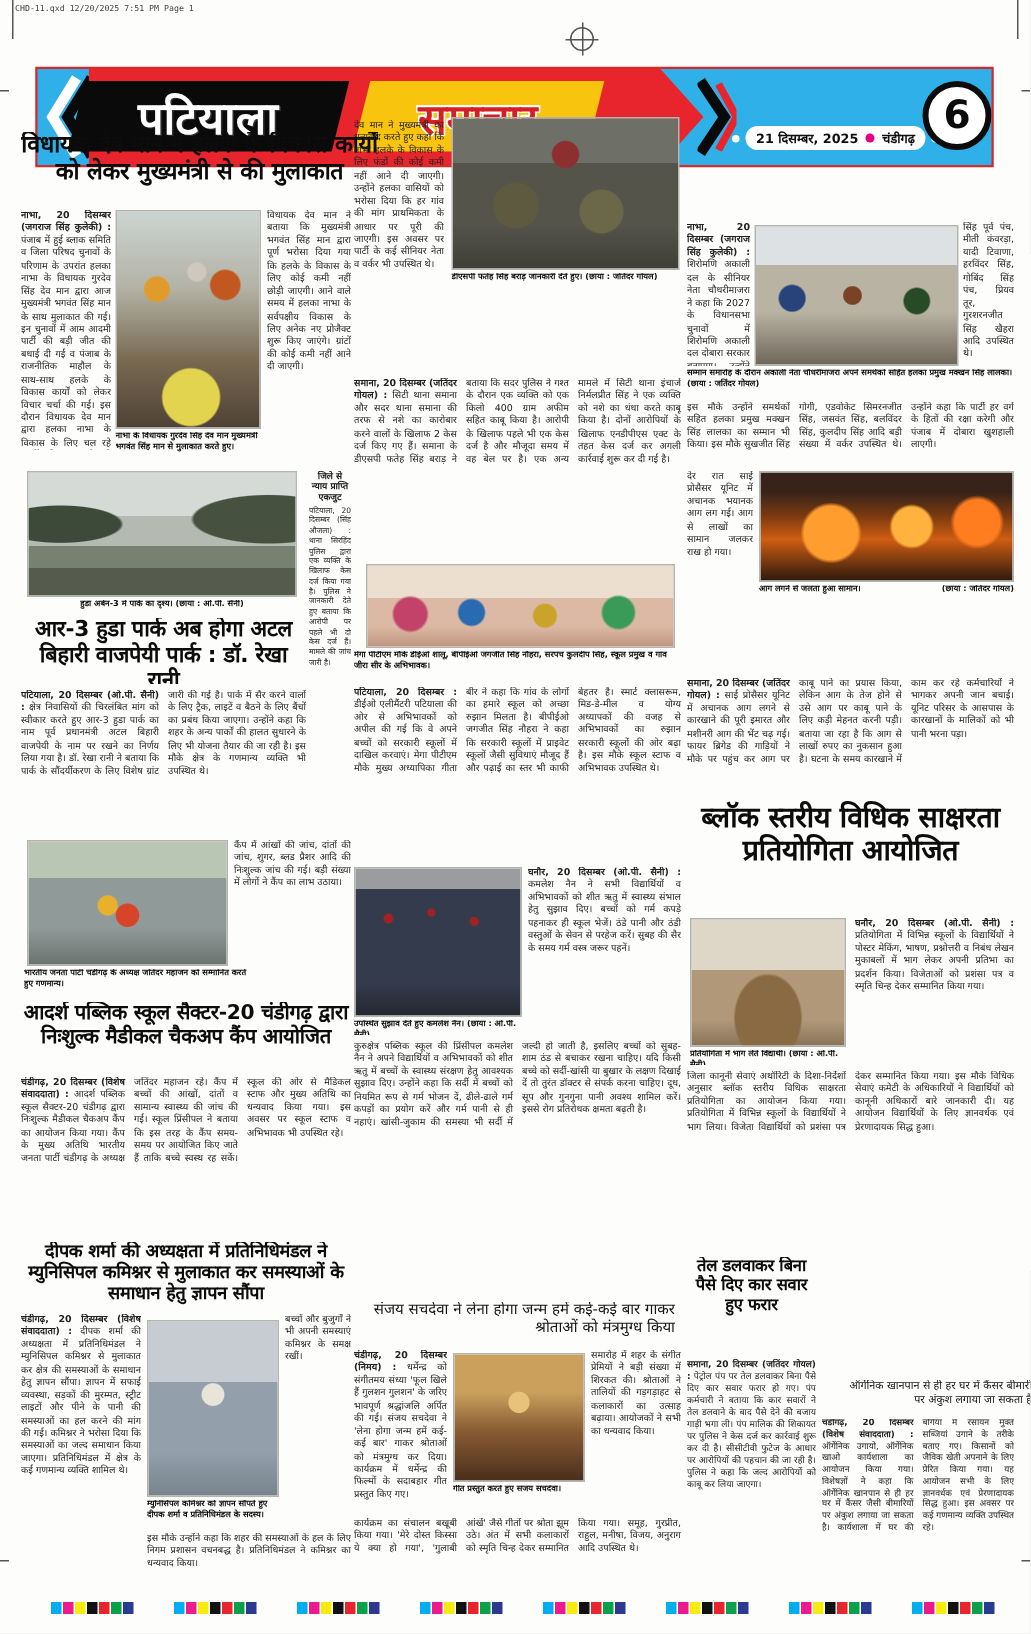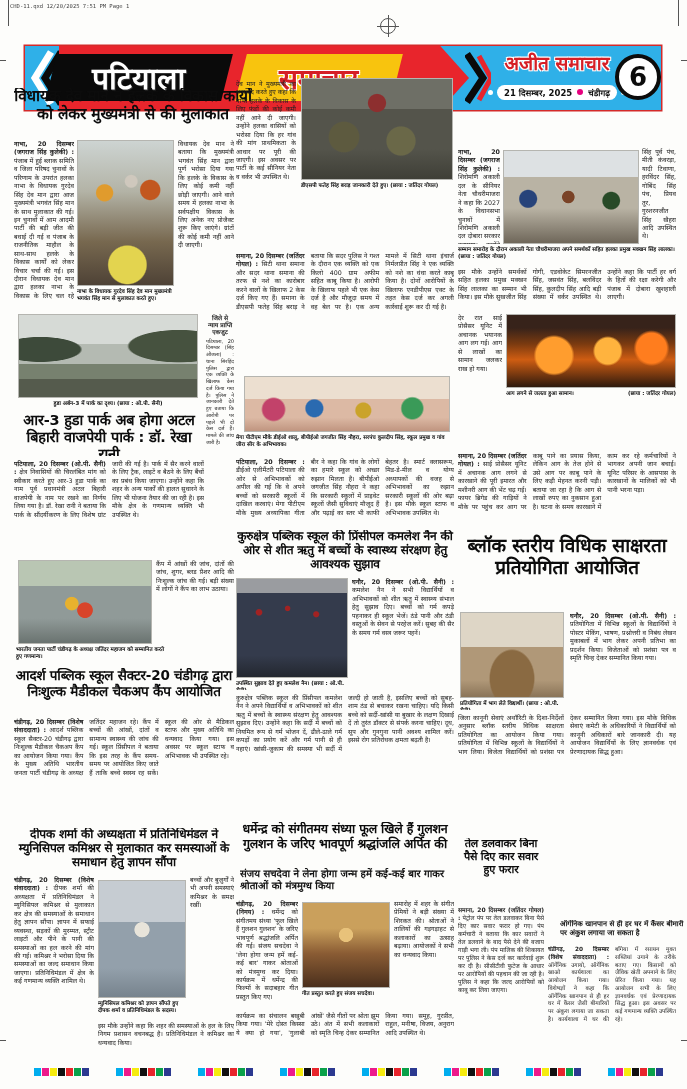--- a/index.html
+++ b/index.html
@@ -2,21 +2,21 @@
 <html><head>
 <meta charset="utf-8">
 <style>
   html,body{margin:0;padding:0;background:#e9e9e9;}
   .page{position:relative;width:687px;height:1089px;background:#fdfdfb;overflow:hidden;
         font-family:"DejaVu Sans","Liberation Sans",sans-serif;color:#1a1a1a;}
   .abs{position:absolute;}
   
   .hl{position:absolute;font-weight:bold;color:#0c0c0c;text-align:center;line-height:1.16;
       letter-spacing:-0.2px;overflow:hidden;}
-  .sub{position:absolute;font-weight:bold;color:#151515;text-align:left;line-height:1.2;overflow:hidden;}
+  .sub{position:absolute;font-weight:normal;color:#151515;text-align:right;line-height:1.2;overflow:hidden;}
   
   .bt{position:absolute;font-size:6.3px;line-height:1.34;text-align:justify;color:#222;overflow:hidden;}
   .bt b{font-weight:bold;}
   .cols2{column-count:2;column-gap:6px;}
   .cols3{column-count:3;column-gap:6px;}
   
   .cap{position:absolute;font-size:5.5px;font-weight:bold;color:#0e0e0e;line-height:1.25;overflow:hidden;}
   .cap.center{text-align:center;}
   
   .ph{position:absolute;border:1px solid #b5b5b0;box-sizing:border-box;}
@@ -130,21 +130,20 @@
     <div class="mh-black-skew">
       <span>पटियाला</span>
     </div>
     <div class="mh-yellow-skew">
       <span>समाचार</span>
     </div>
     <svg class="mh-chev" style="left:440px" width="26" height="64" viewBox="0 0 26 64">
       <path d="M2 8 L18 32 L2 56" stroke="#0a0a0a" stroke-width="7" fill="none"></path>
       <path d="M14 10 L26 32 L14 54" stroke="#e8252c" stroke-width="5" fill="none"></path>
     </svg>
-    <div class="mh-brand">अजीत समाचार</div>
     <div class="mh-dateline">
       <span class="dot-w"></span>
       <span class="mh-pill">
         <span>21 दिसम्बर, 2025</span>
         <span class="dot-m"></span>
         <span>चंडीगढ़</span>
       </span>
       <span class="dot-w"></span>
     </div>
     <div class="mh-circle">6</div>
@@ -210,21 +209,20 @@
   <div class="ph ph-fire" style="left:506px;top:314px;width:170px;height:74px"></div>
   <div class="abs" style="left:506px;top:390px;width:170px;height:9px;display:flex;justify-content:space-between">
     <span class="cap" style="position:static">आग लगने से जलता हुआ सामान।</span>
     <span class="cap" style="position:static">(छाया : जतिंदर गोयल)</span>
   </div>
   <div class="bt cols3" style="left:458px;top:452px;width:218px;height:76px">
     <b>समाना, 20 दिसम्बर (जतिंदर गोयल) :</b>
     <span>साई प्रोसैसर यूनिट में अचानक आग लगने से कारखाने की पूरी इमारत और मशीनरी आग की भेंट चढ़ गई। फायर ब्रिगेड की गाड़ियों ने मौके पर पहुंच कर आग पर काबू पाने का प्रयास किया, लेकिन आग के तेज होने से उसे आग पर काबू पाने के लिए कड़ी मेहनत करनी पड़ी। बताया जा रहा है कि आग से लाखों रुपए का नुकसान हुआ है। घटना के समय कारखाने में काम कर रहे कर्मचारियों ने भागकर अपनी जान बचाई। यूनिट परिसर के आसपास के कारखानों के मालिकों को भी पानी भरना पड़ा।</span>
   </div>
 
-  <div class="hl" style="left:236px;top:530px;width:218px;height:44px;font-size:12px">कुरुक्षेत्र पब्लिक स्कूल की प्रिंसीपल कमलेश नैन की ओर से शीत ऋतु में बच्चों के स्वास्थ्य संरक्षण हेतु आवश्यक सुझाव</div>
   <div class="ph ph-uniform" style="left:236px;top:578px;width:112px;height:100px"></div>
   <div class="cap" style="left:236px;top:680px;width:112px;height:10px">उपस्थित सुझाव देते हुए कमलेश नैन। (छाया : ओ.पी. सैनी)</div>
   <div class="bt" style="left:352px;top:578px;width:102px;height:112px">
     <b>घनौर, 20 दिसम्बर (ओ.पी. सैनी) :</b>
     <span>कमलेश नैन ने सभी विद्यार्थियों व अभिभावकों को शीत ऋतु में स्वास्थ्य संभाल हेतु सुझाव दिए। बच्चों को गर्म कपड़े पहनाकर ही स्कूल भेजें। ठंडे पानी और ठंडी वस्तुओं के सेवन से परहेज करें। सुबह की सैर के समय गर्म वस्त्र जरूर पहनें।</span>
   </div>
   <div class="bt cols2" style="left:236px;top:694px;width:218px;height:122px">
     <span>कुरुक्षेत्र पब्लिक स्कूल की प्रिंसीपल कमलेश नैन ने अपने विद्यार्थियों व अभिभावकों को शीत ऋतु में बच्चों के स्वास्थ्य संरक्षण हेतु आवश्यक सुझाव दिए। उन्होंने कहा कि सर्दी में बच्चों को नियमित रूप से गर्म भोजन दें, ढीले-ढाले गर्म कपड़ों का प्रयोग करें और गर्म पानी से ही नहाएं। खांसी-जुकाम की समस्या भी सर्दी में जल्दी हो जाती है, इसलिए बच्चों को सुबह-शाम ठंड से बचाकर रखना चाहिए। यदि किसी बच्चे को सर्दी-खांसी या बुखार के लक्षण दिखाई दें तो तुरंत डॉक्टर से संपर्क करना चाहिए। दूध, सूप और गुनगुना पानी अवश्य शामिल करें। इससे रोग प्रतिरोधक क्षमता बढ़ती है।</span>
   </div>
 
@@ -257,21 +255,20 @@
   </div>
   <div class="ph ph-memo" style="left:98px;top:880px;width:88px;height:118px"></div>
   <div class="cap" style="left:98px;top:1000px;width:88px;height:18px">म्युनिसिपल कमिश्नर को ज्ञापन सौंपते हुए दीपक शर्मा व प्रतिनिधिमंडल के सदस्य।</div>
   <div class="bt" style="left:190px;top:876px;width:44px;height:122px">
     <span>बच्चों और बुजुर्गों ने भी अपनी समस्याएं कमिश्नर के समक्ष रखीं।</span>
   </div>
   <div class="bt" style="left:98px;top:1022px;width:136px;height:42px">
     <span>इस मौके उन्होंने कहा कि शहर की समस्याओं के हल के लिए निगम प्रशासन वचनबद्ध है। प्रतिनिधिमंडल ने कमिश्नर का धन्यवाद किया।</span>
   </div>
 
-  <div class="hl" style="left:236px;top:822px;width:218px;height:44px;font-size:12.5px">धर्मेन्द्र को संगीतमय संध्या फूल खिले हैं गुलशन गुलशन के जरिए भावपूर्ण श्रद्धांजलि अर्पित की</div>
   <div class="sub" style="left:240px;top:868px;width:210px;height:28px;font-size:10px">संजय सचदेवा ने लेना होगा जन्म हमें कई-कई बार गाकर श्रोताओं को मंत्रमुग्ध किया</div>
   <div class="bt" style="left:236px;top:900px;width:62px;height:108px">
     <b>चंडीगढ़, 20 दिसम्बर (निमय) :</b>
     <span>धर्मेन्द्र को संगीतमय संध्या 'फूल खिले हैं गुलशन गुलशन' के जरिए भावपूर्ण श्रद्धांजलि अर्पित की गई। संजय सचदेवा ने 'लेना होगा जन्म हमें कई-कई बार' गाकर श्रोताओं को मंत्रमुग्ध कर दिया। कार्यक्रम में धर्मेन्द्र की फिल्मों के सदाबहार गीत प्रस्तुत किए गए।</span>
   </div>
   <div class="ph ph-stage" style="left:302px;top:902px;width:88px;height:86px"></div>
   <div class="cap" style="left:302px;top:990px;width:88px;height:16px">गीत प्रस्तुत करते हुए संजय सचदेवा।</div>
   <div class="bt" style="left:394px;top:900px;width:60px;height:108px">
     <span>समारोह में शहर के संगीत प्रेमियों ने बड़ी संख्या में शिरकत की। श्रोताओं ने तालियों की गड़गड़ाहट से कलाकारों का उत्साह बढ़ाया। आयोजकों ने सभी का धन्यवाद किया।</span>
   </div>

